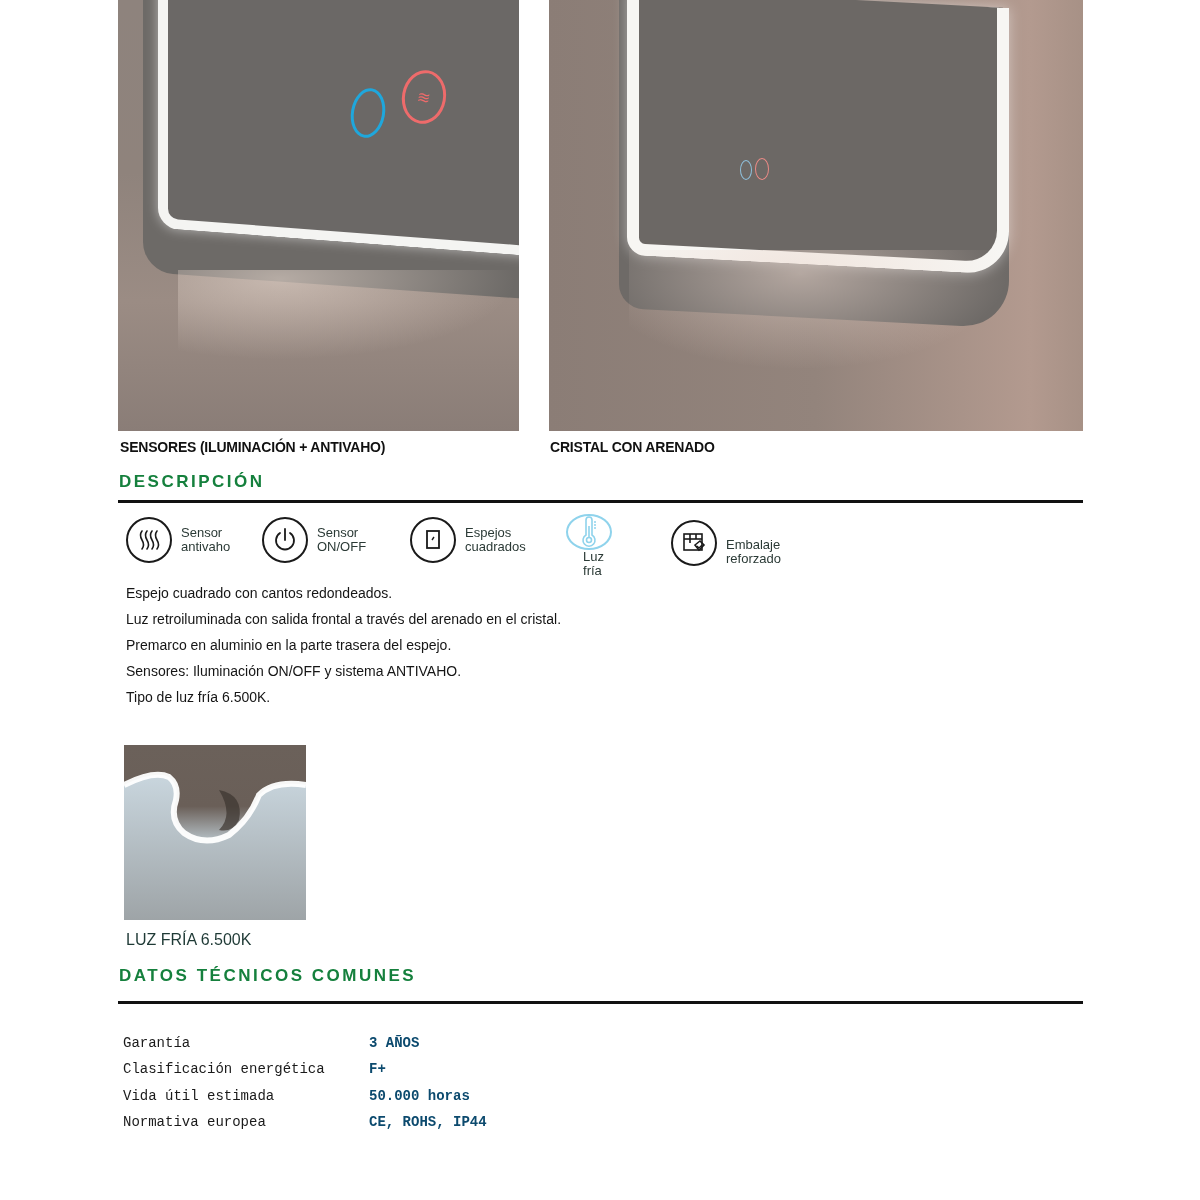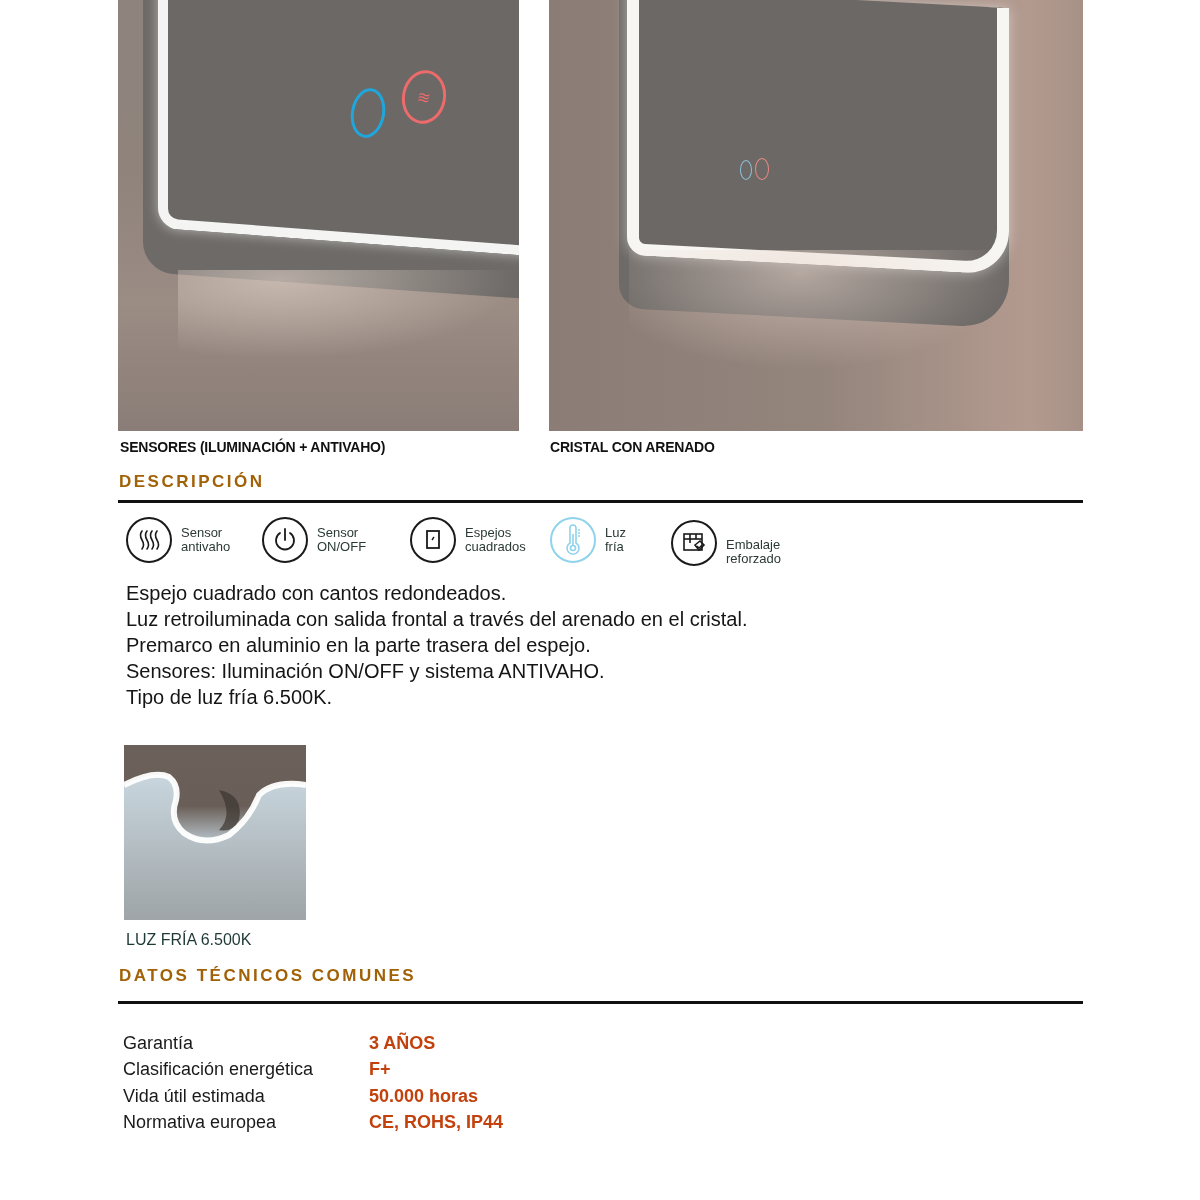--- a/index.html
+++ b/index.html
@@ -28,41 +28,41 @@
   .photo2 .glass { position: absolute; left: 78px; top: -12px; width: 358px; height: 255px;
     border: 12px solid #f7f6f3; border-top: none; border-bottom-left-radius: 18px; border-bottom-right-radius: 44px;
     background: #6c6865; box-shadow: 0 0 14px rgba(255,255,255,.45); transform: skewY(3deg); transform-origin: left top; }
   .photo2 .glow { position: absolute; left: 80px; top: 250px; width: 380px; height: 120px;
     background: radial-gradient(ellipse at 45% 20%, rgba(235,215,205,.55), rgba(235,215,205,0) 70%); }
   .photo2 .btn-blue { position: absolute; left: 191px; top: 160px; width: 10px; height: 18px; border: 1.5px solid #8fc0dc; border-radius: 50%; }
   .photo2 .btn-red { position: absolute; left: 206px; top: 158px; width: 12px; height: 20px; border: 1.5px solid #ea8a86; border-radius: 50%; }
 
   .caption { font-size: 14px; font-weight: bold; letter-spacing: -0.2px; color: #111; }
 
-  .section-title { font-size: 17px; font-weight: bold; letter-spacing: 2.5px; color: #a16207; }
+  .section-title { font-size: 17px; font-weight: bold; letter-spacing: 2.5px; color: #15803d; }
   .rule { height: 3px; background: #111; left: 118px; width: 965px; }
 
   .features { left: 124px; top: 514px; height: 56px; }
   .feat { position: absolute; top: 0; height: 52px; display: flex; align-items: center; }
   .feat .circle { width: 46px; height: 46px; border: 2px solid #1a1a1a; border-radius: 50%; box-sizing: border-box;
     display: flex; align-items: center; justify-content: center; }
   .feat .circle.cold { border-color: #8fd3ec; }
   .feat .label { margin-left: 9px; font-size: 13px; line-height: 14px; color: #2b3a36; }
 
-  .desc { left: 126px; top: 580px; font-size: 20px; line-height: 26px; color: #151515; }
+  .desc { left: 126px; top: 580px; font-size: 14px; line-height: 26px; color: #151515; }
   .desc div { white-space: nowrap; }
 
   .thumb { left: 124px; top: 745px; width: 182px; height: 175px; overflow: hidden;
     background: linear-gradient(180deg, #6b615a 0%, #6a5f58 35%, #b7c2c8 55%, #aeb6ba 80%, #9da2a5 100%); }
   .thumb-caption { left: 126px; top: 931px; font-size: 16px; color: #1f3a36; }
 
-  .specs { left: 123px; top: 1030px; font-size: 18px; line-height: 26.3px; }
+  .specs { left: 123px; top: 1030px; font-size: 14px; line-height: 26.3px; font-family: Liberation Mono, monospace; }
   .spec-row { display: flex; white-space: nowrap; }
   .spec-row .k { width: 246px; color: #1a1a1a; }
-  .spec-row .v { font-weight: bold; color: #c2410c; }
+  .spec-row .v { font-weight: bold; color: #0c4a6e; }
 </style>
 </head>
 <body>
 
 <div class="abs photo1">
   <div class="mirror"></div>
   <div class="glass"></div>
   <div class="glow"></div>
   <div class="btn-blue"></div>
   <div class="btn-red">
@@ -121,21 +121,21 @@
         <rect x="5" y="3" width="12" height="17"></rect>
             <line x1="10" y1="12" x2="12" y2="9" stroke-width="1.4"></line>
           </g>
         </svg>
     </div>
     <div class="label">
         <div>Espejos</div>
         <div>cuadrados</div>
       </div>
   </div>
-  <div class="feat" style="left:426px;">
+  <div class="feat" style="left:442px;flex-direction:column;">
     <div class="circle cold">
       <svg width="22" height="32" viewBox="0 0 22 32">
           <g fill="none" stroke="#8fd3ec" stroke-width="1.6">
         <path d="M8 4 a3 3 0 0 1 6 0 v15 a6 6 0 1 1 -6 0 z"></path>
             <circle cx="11" cy="24" r="2.5"></circle>
             <line x1="11" y1="10" x2="11" y2="21"></line>
         <line x1="16" y1="6" x2="18" y2="6"></line>
             <line x1="16" y1="9" x2="18" y2="9"></line>
             <line x1="16" y1="12" x2="18" y2="12"></line>
           </g>

